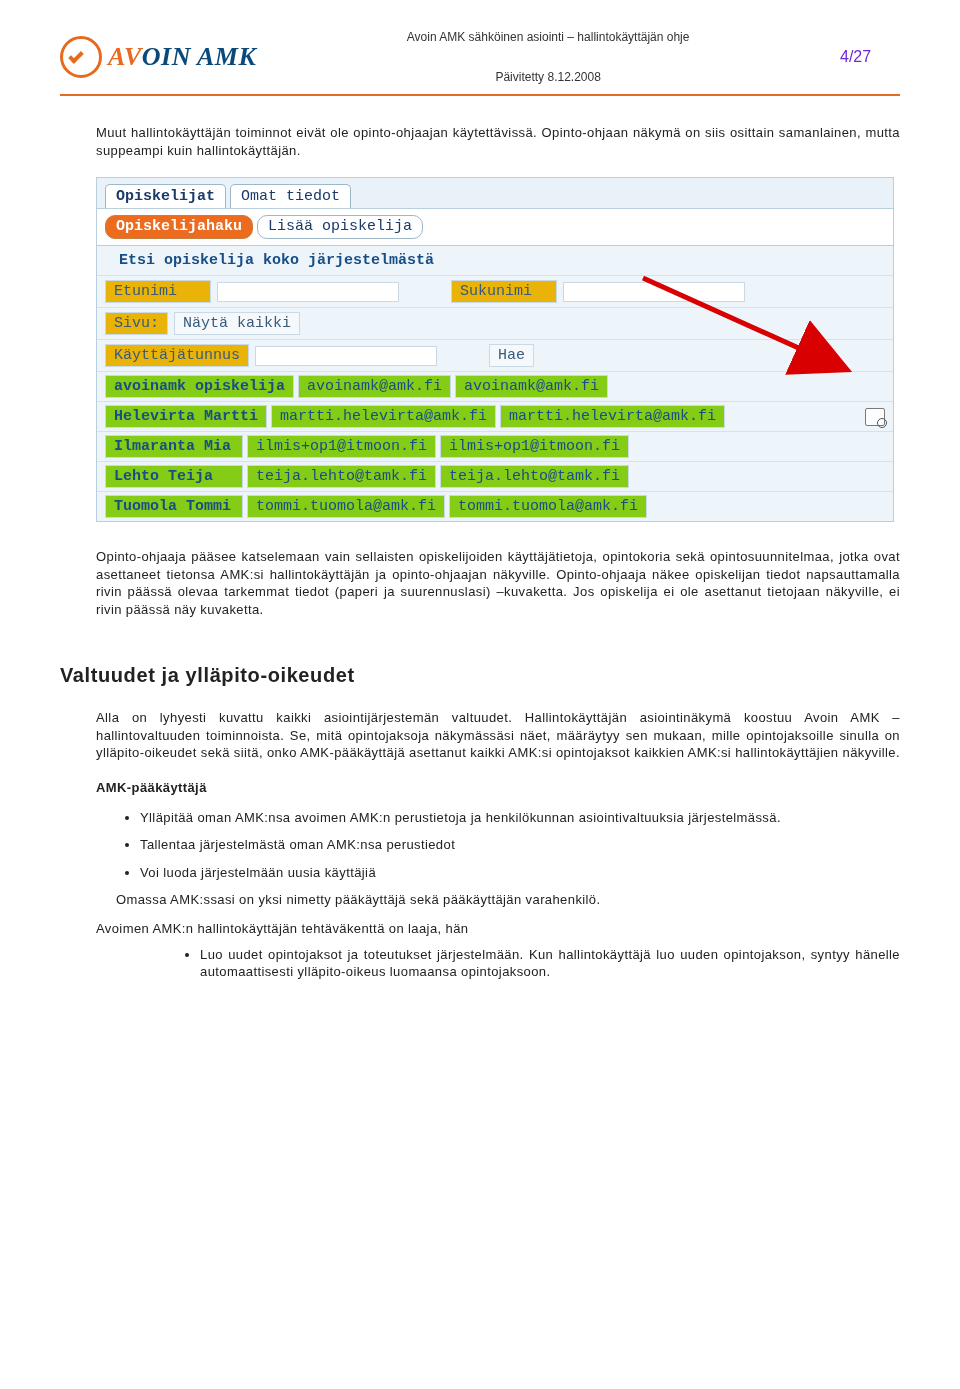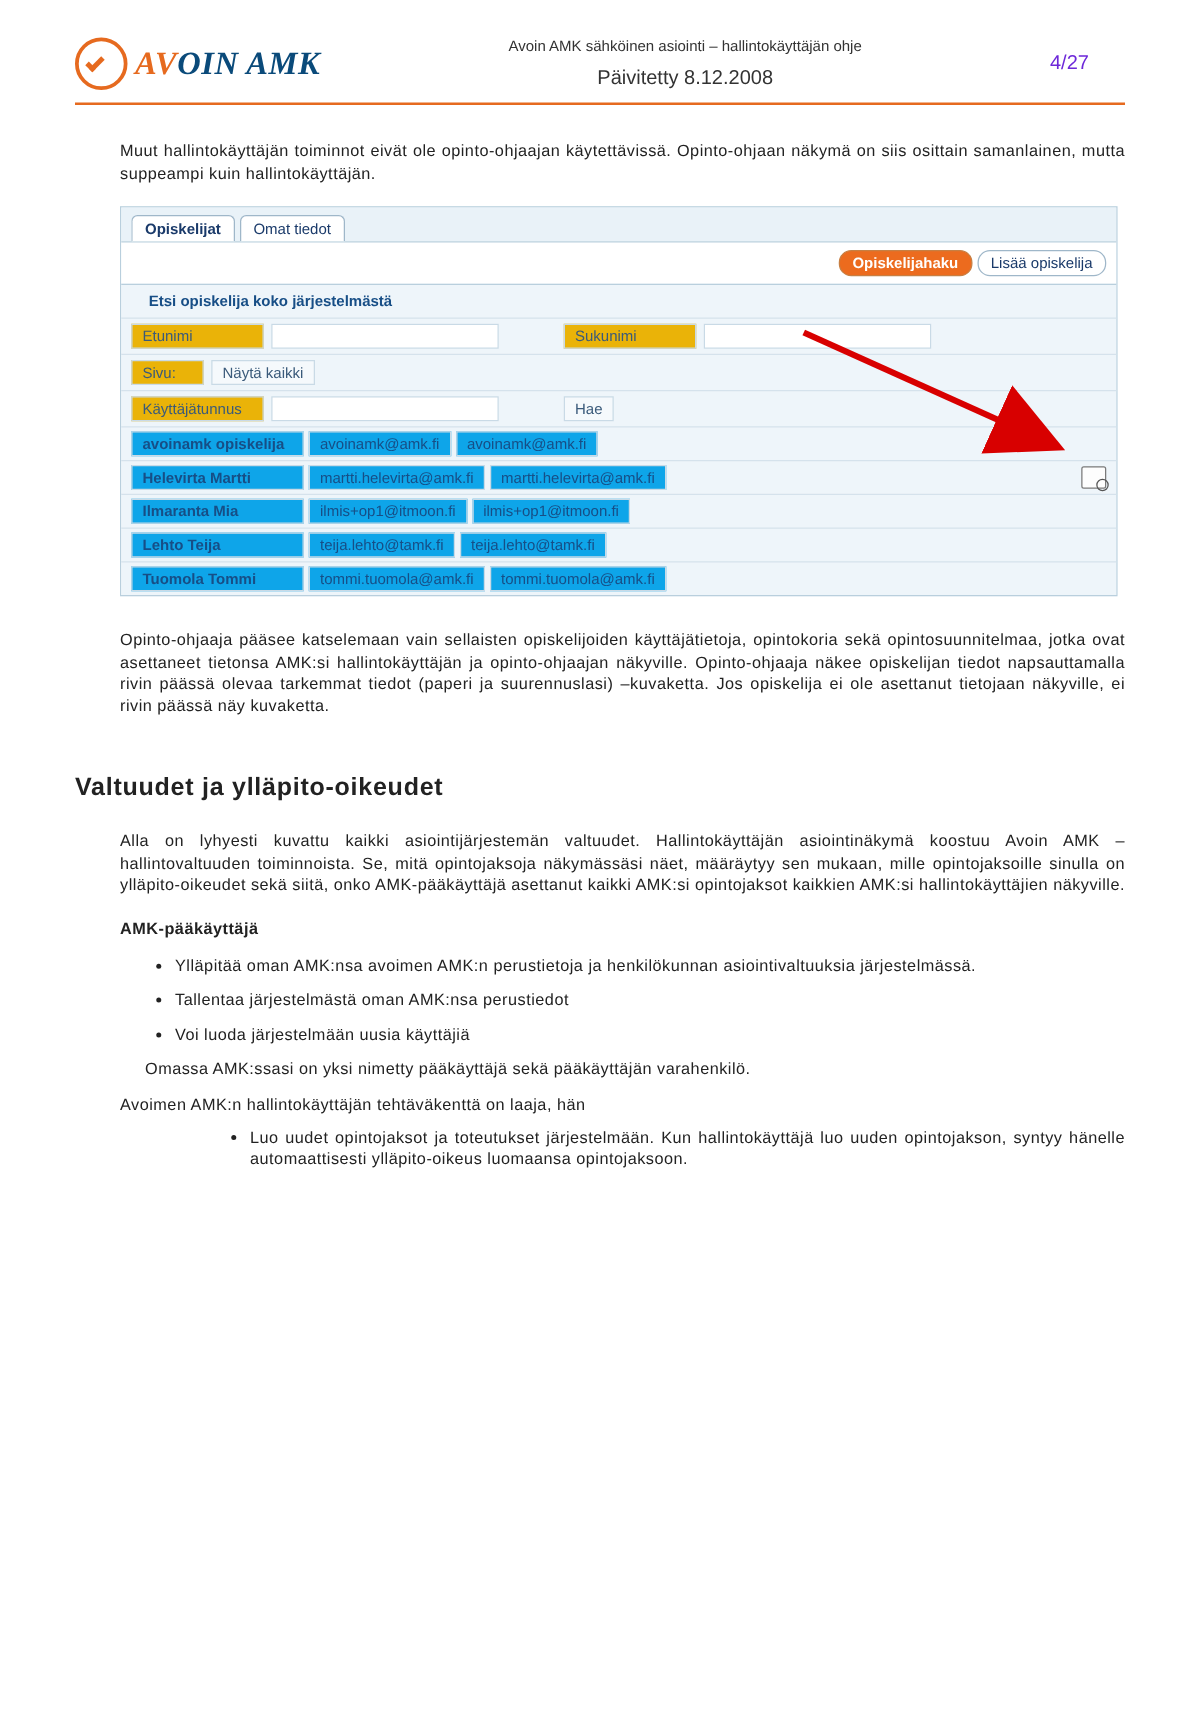--- a/index.html
+++ b/index.html
@@ -50,22 +50,22 @@
   .logo-text .a { color: #e66a1f; }
   .logo-text .b { color: #0a4a7a; }
   .header-center {
     flex: 1;
     text-align: center;
     font-size: 12px;
     color: #333;
   }
   .header-center .date {
     display: block;
-    margin-top: 10px;
-    font-size: 16px;
+    margin-top: 26px;
+    font-size: 12px;
   }
   .header-right {
     width: 60px;
     text-align: left;
     font-size: 16px;
     color: #6d28d9;
   }
   hr.rule {
     border: none;
     border-top: 2px solid #e66a1f;
@@ -77,22 +77,22 @@
     line-height: 1.35;
     letter-spacing: 0.4px;
   }
 
   
   .app-frame {
     margin: 0 0 26px 36px;
     width: 796px;
     background: #f0f6fa;
     border: 1px solid #b9cfdd;
-    font-family: Liberation Sans, sans-serif;
-    font-size: 12px;
+    font-family: Liberation Mono, monospace;
+    font-size: 15px;
     color: #1a3a6a;
     position: relative;
   }
   .top-tabs, .sub-tabs {
     display: flex;
     gap: 4px;
     padding: 6px 8px 0 8px;
     background: #e9f2f8;
   }
   .tab {
@@ -119,21 +119,20 @@
   .pill.gray {
     background: #fff;
     color: #1a3a6a;
     border-color: #9fb7c9;
     font-weight: normal;
   }
   .sub-tabs {
     background: #fff;
     border-top: 1px solid #b9cfdd;
     padding: 6px 8px;
-    justify-content: flex-end;
   }
   .section-title {
     padding: 6px 22px;
     color: #174e86;
     font-weight: bold;
     border-top: 1px solid #b9cfdd;
     background: #eef5fa;
   }
   .form-row {
     display: flex;
@@ -164,21 +163,21 @@
   }
   .result-row {
     display: flex;
     align-items: center;
     gap: 4px;
     padding: 3px 8px;
     background: #eef5fa;
     border-top: 1px solid #d5e2ec;
   }
   .chip {
-    background: #0ea5e9;
+    background: #84cc16;
     border: 1px solid #c9dae6;
     padding: 2px 8px;
     color: #174e86;
     white-space: nowrap;
   }
   .chip.name { font-weight: bold; min-width: 120px; }
   .view-icon {
     margin-left: auto;
     width: 18px; height: 16px;
     border: 1px solid #7a7a7a;

